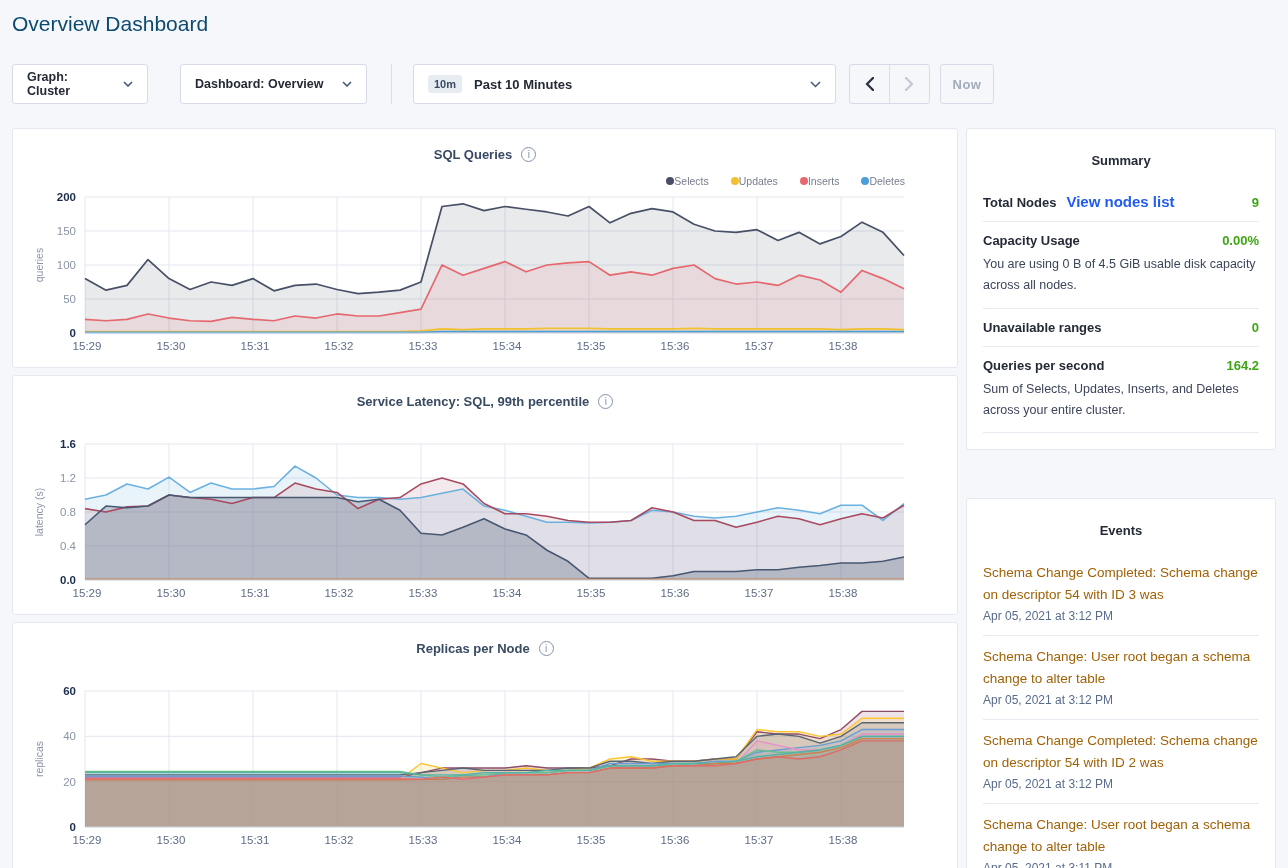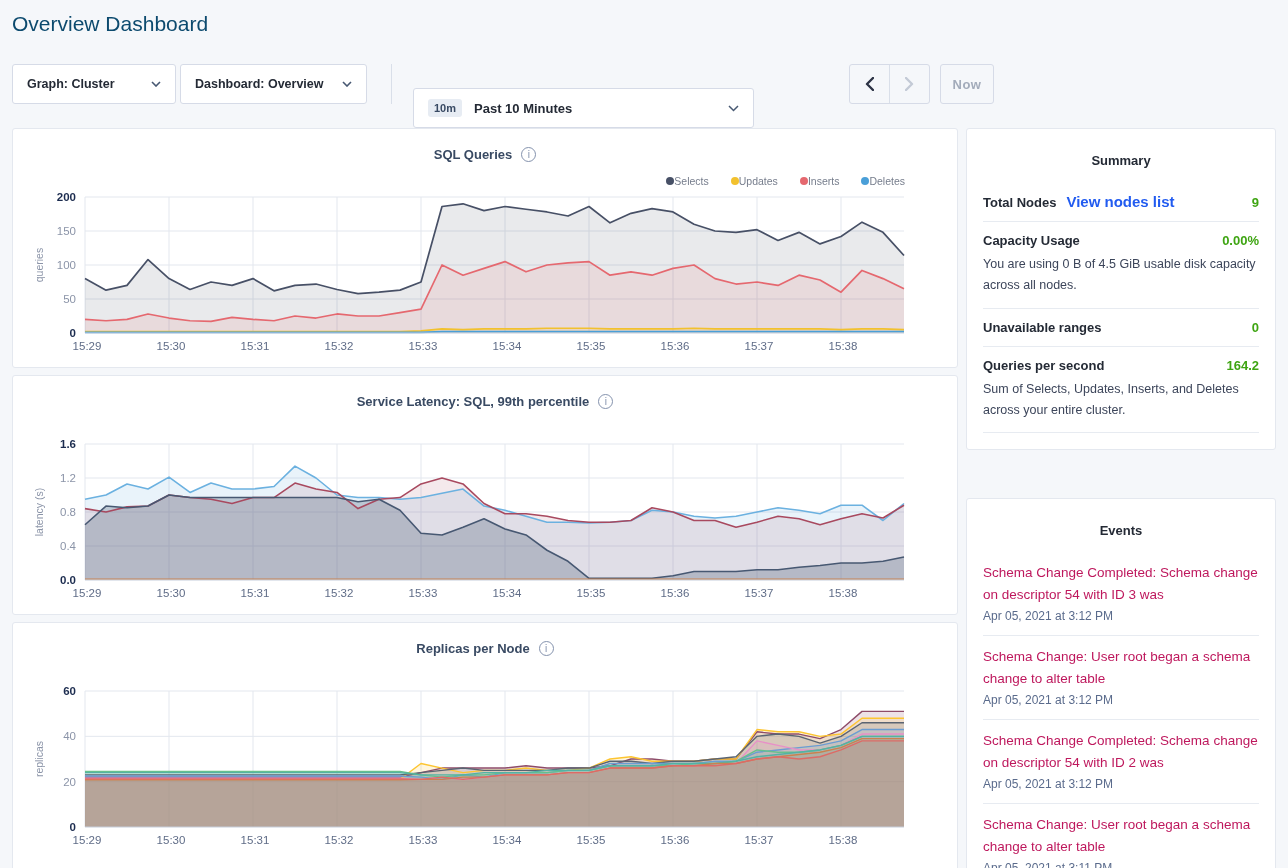--- a/index.html
+++ b/index.html
@@ -16,21 +16,21 @@
   .toolbar { position:absolute; left:0; top:64px; height:40px; width:100%; }
   .btn {
     position:absolute; top:0; height:40px; background:#fff;
     border:1px solid #d6dbe7; border-radius:3px;
     display:flex; align-items:center; cursor:pointer;
     font-size:12.5px; font-weight:700; color:#242a35;
   }
   .drop { justify-content:space-between; padding:0 14px; }
   .drop .chev { margin-left:10px; }
   .tb-divider { position:absolute; left:391px; top:0; width:1px; height:40px; background:#d9dfe9; }
-  .time-picker { left:413px; width:341px; padding:0 14px; justify-content:flex-start;margin-top:24px; }
+  .time-picker { left:413px; width:423px; padding:0 14px; justify-content:flex-start; }
   .time-badge {
     background:#e7ecf3; color:#394a63; font-size:11px; font-weight:700;
     padding:3px 6px; border-radius:3px; margin-right:12px;
   }
   .time-label { font-size:13px; font-weight:700; flex:1; }
   .arrow-group { left:849px; width:81px; background:transparent; padding:0; }
   .arrow-cell { width:40px; height:100%; display:flex; align-items:center; justify-content:center; cursor:pointer; }
   .arrow-sep { width:1px; height:100%; background:#d9dfe9; }
   .now-btn { left:940px; width:54px; background:transparent; justify-content:center;
              color:#a2abba; font-size:13px; font-weight:700; letter-spacing:.5px; }
@@ -65,30 +65,30 @@
   #events-card { top:498px; height:380px; }
   .side-title { text-align:center; font-size:13px; font-weight:700; color:#242a35; margin:8px 0 14px; }
   .sum-row { padding:11px 0; }
   .sum-head { display:flex; align-items:baseline; }
   .sum-label { font-size:13px; font-weight:700; color:#242a35; white-space:nowrap; }
   .sum-link { font-size:15px; font-weight:700; color:#215bf0; margin-left:10px; cursor:pointer; white-space:nowrap; }
   .sum-value { font-size:13px; font-weight:700; color:#3fa513; margin-left:auto; text-align:right; }
   .sum-desc { font-size:12.5px; color:#3c455a; line-height:1.7; margin-top:6px; }
   .divider { height:1px; background:#e7ebf1; }
   .event-item { padding:10px 0 12px; }
-  .event-text { font-size:13.5px; color:#be185d; line-height:22px; }
+  .event-text { font-size:13.5px; color:#a16207; line-height:22px; }
   .event-time { font-size:12px; color:#5a6b8c; margin-top:3px; }
 </style>
 </head>
 <body>
 
 <h1 class="page-title">Overview Dashboard</h1>
 
 <div class="toolbar">
-  <div class="btn drop" style="left:12px;width:164px">
+  <div class="btn drop" style="left:12px;width:136px">
     <span>Graph: Cluster</span>
     <span class="chev">
       <svg width="10" height="6" viewBox="0 0 10 6">
           <polyline points="1,1 5,5 9,1" fill="none" stroke="#475872" stroke-width="1.6"></polyline>
         </svg>
     </span>
   </div>
   <div class="btn drop" style="left:180px;width:187px">
     <span>Dashboard: Overview</span>
     <span class="chev">

